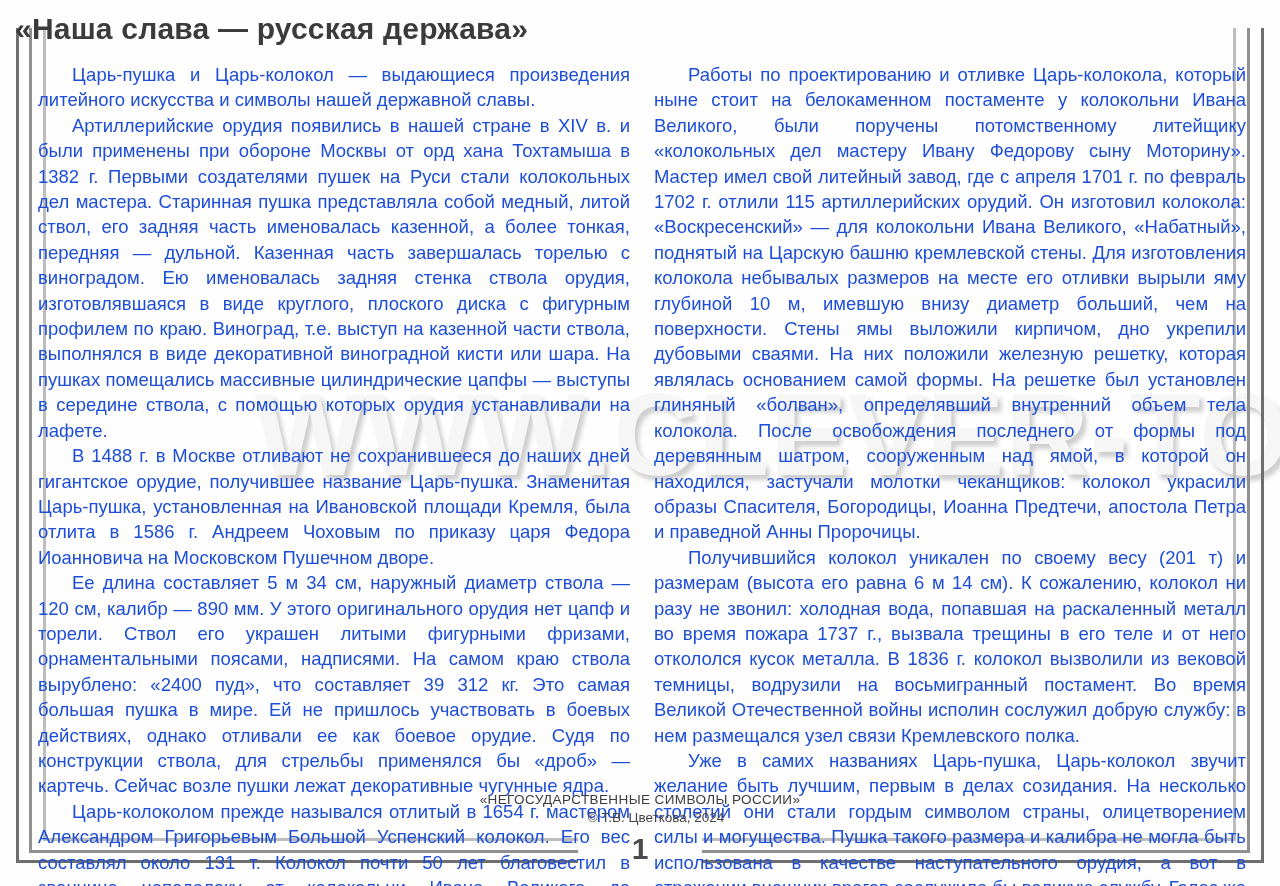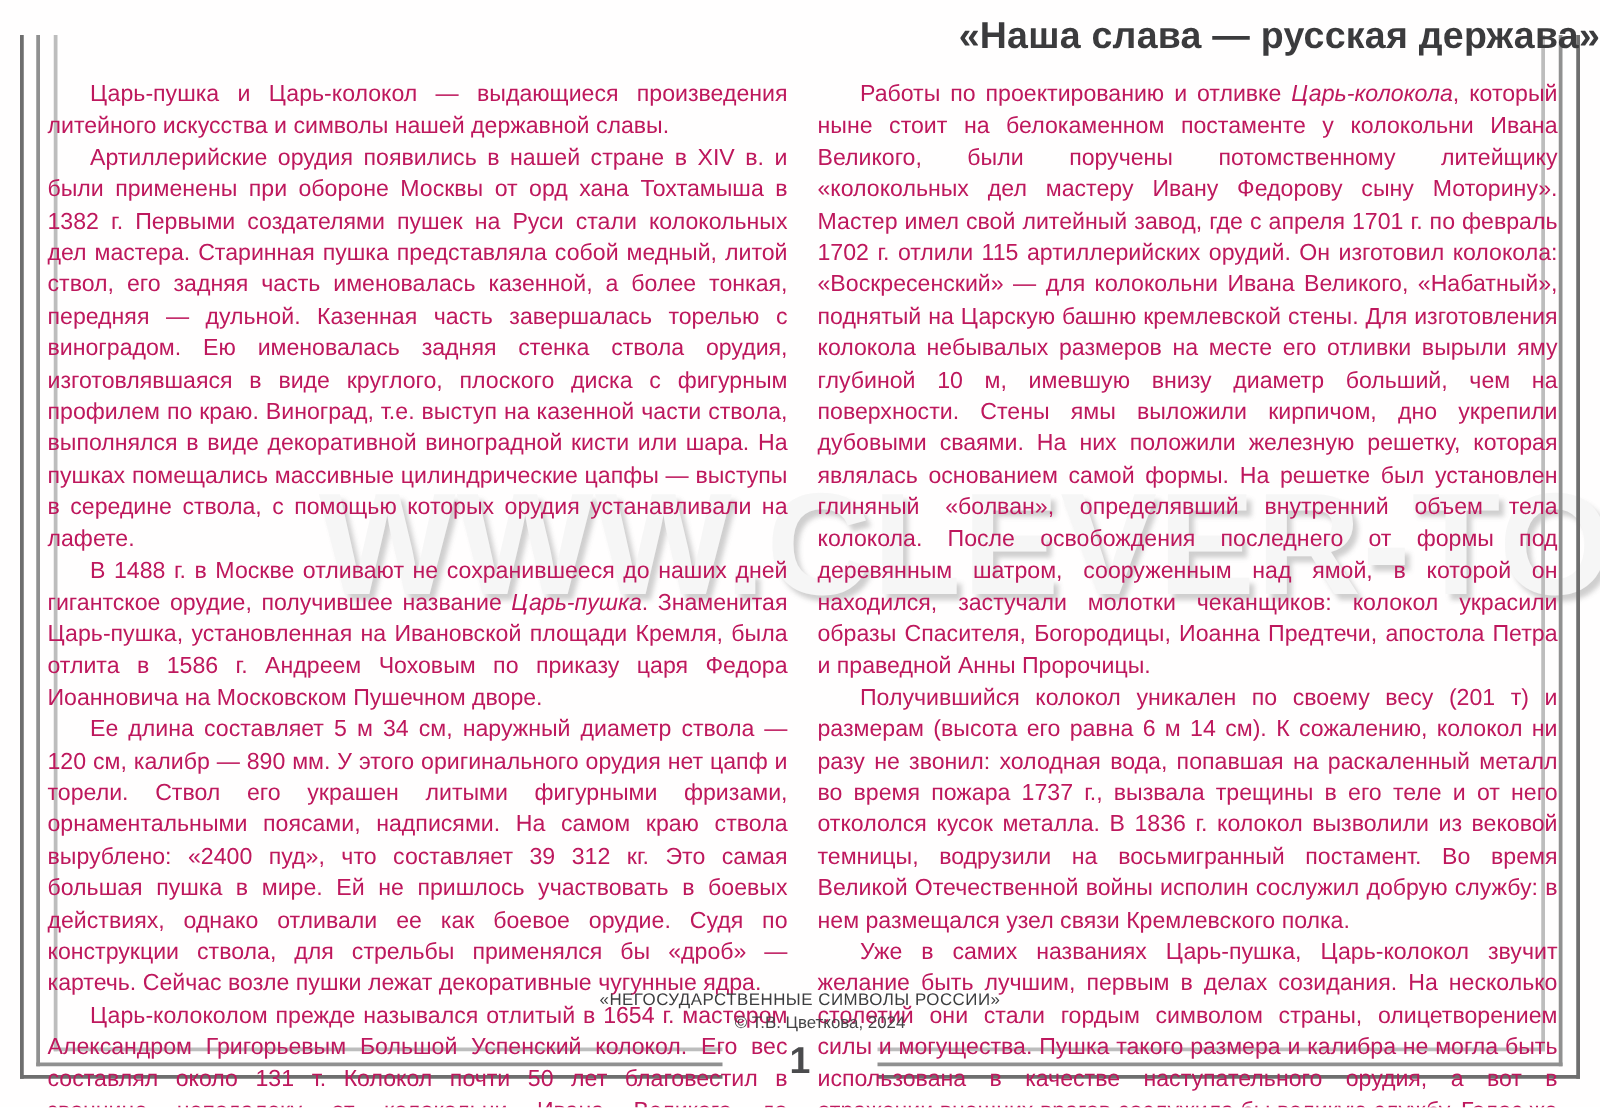--- a/index.html
+++ b/index.html
@@ -18,42 +18,42 @@
   .frame-inner{left:43px;right:44px;bottom:45px;border-width:0 3px 3px 3px;border-color:#bdbdbd;}
   
   .pageno-box{
     position:absolute;left:578px;bottom:14px;width:124px;height:46px;
     background:#fffefe;display:flex;align-items:center;justify-content:center;
   }
   .pageno{font-size:30px;font-weight:bold;color:#4b4b4d;}
   
   .title{
     position:absolute;top:12px;left:0;right:0;
-    text-align:right;font-size:30px;font-weight:bold;color:#3b3b3d;
-    letter-spacing:0.2px;z-index:2;
+    text-align:left;font-size:30px;font-weight:bold;color:#3b3b3d;
+    letter-spacing:0.2px;z-index:2;padding-left:15px;
   }
   
   .watermark{
     position:absolute;top:368px;left:255px;width:990px;
     font-size:116px;font-weight:bold;letter-spacing:1px;white-space:nowrap;
     color:#f3f3f3;
     text-shadow:4px 5px 4px rgba(120,120,120,0.5);
     opacity:0.7;z-index:0;pointer-events:none;
   }
   
   .columns{
     position:absolute;top:62px;left:38px;right:34px;
     display:flex;gap:24px;z-index:1;
   }
   .col{flex:1;}
   .para{
     margin:0;text-indent:34px;text-align:justify;
-    font-size:18.5px;line-height:25.4px;color:#be185d;
+    font-size:18.5px;line-height:25.4px;color:#1d4ed8;
   }
-  .it{font-style:italic;}
+  .it{}
   
   .footer{
     position:absolute;left:0;right:0;top:792px;text-align:center;z-index:2;
   }
   .series-title{font-size:13.5px;font-weight:normal;color:#3c3c3e;letter-spacing:0.4px;}
   .copyright{font-size:13.5px;color:#454547;margin-top:3px;margin-left:32px;}
 </style>
 </head>
 <body>
 

